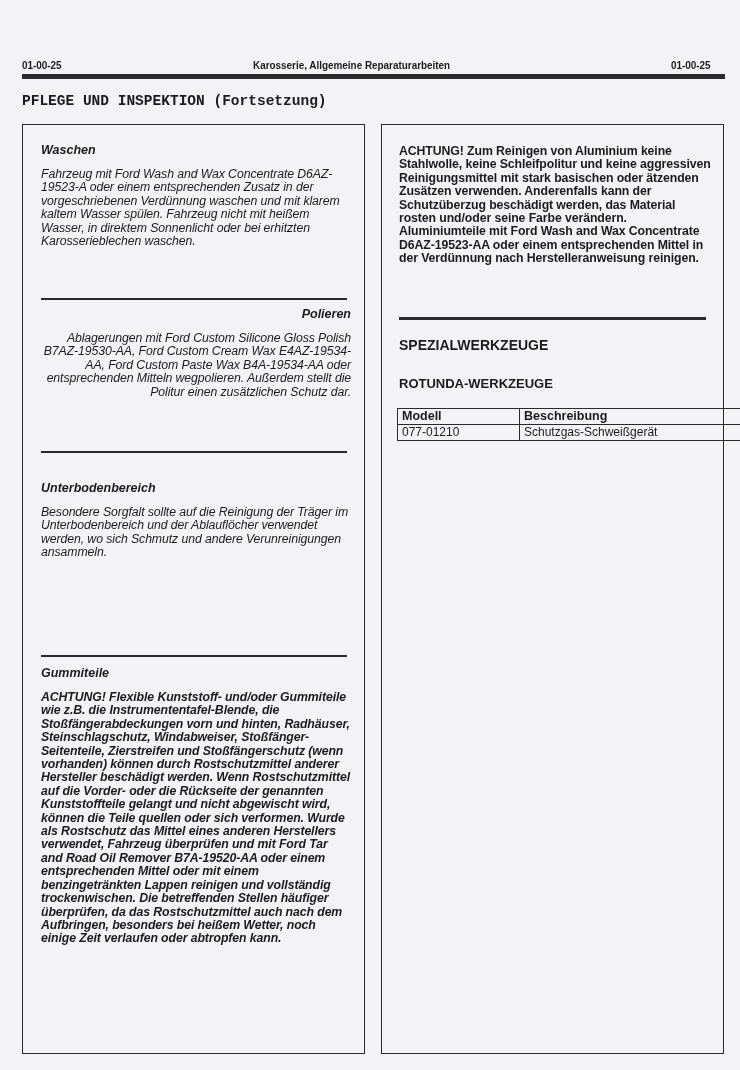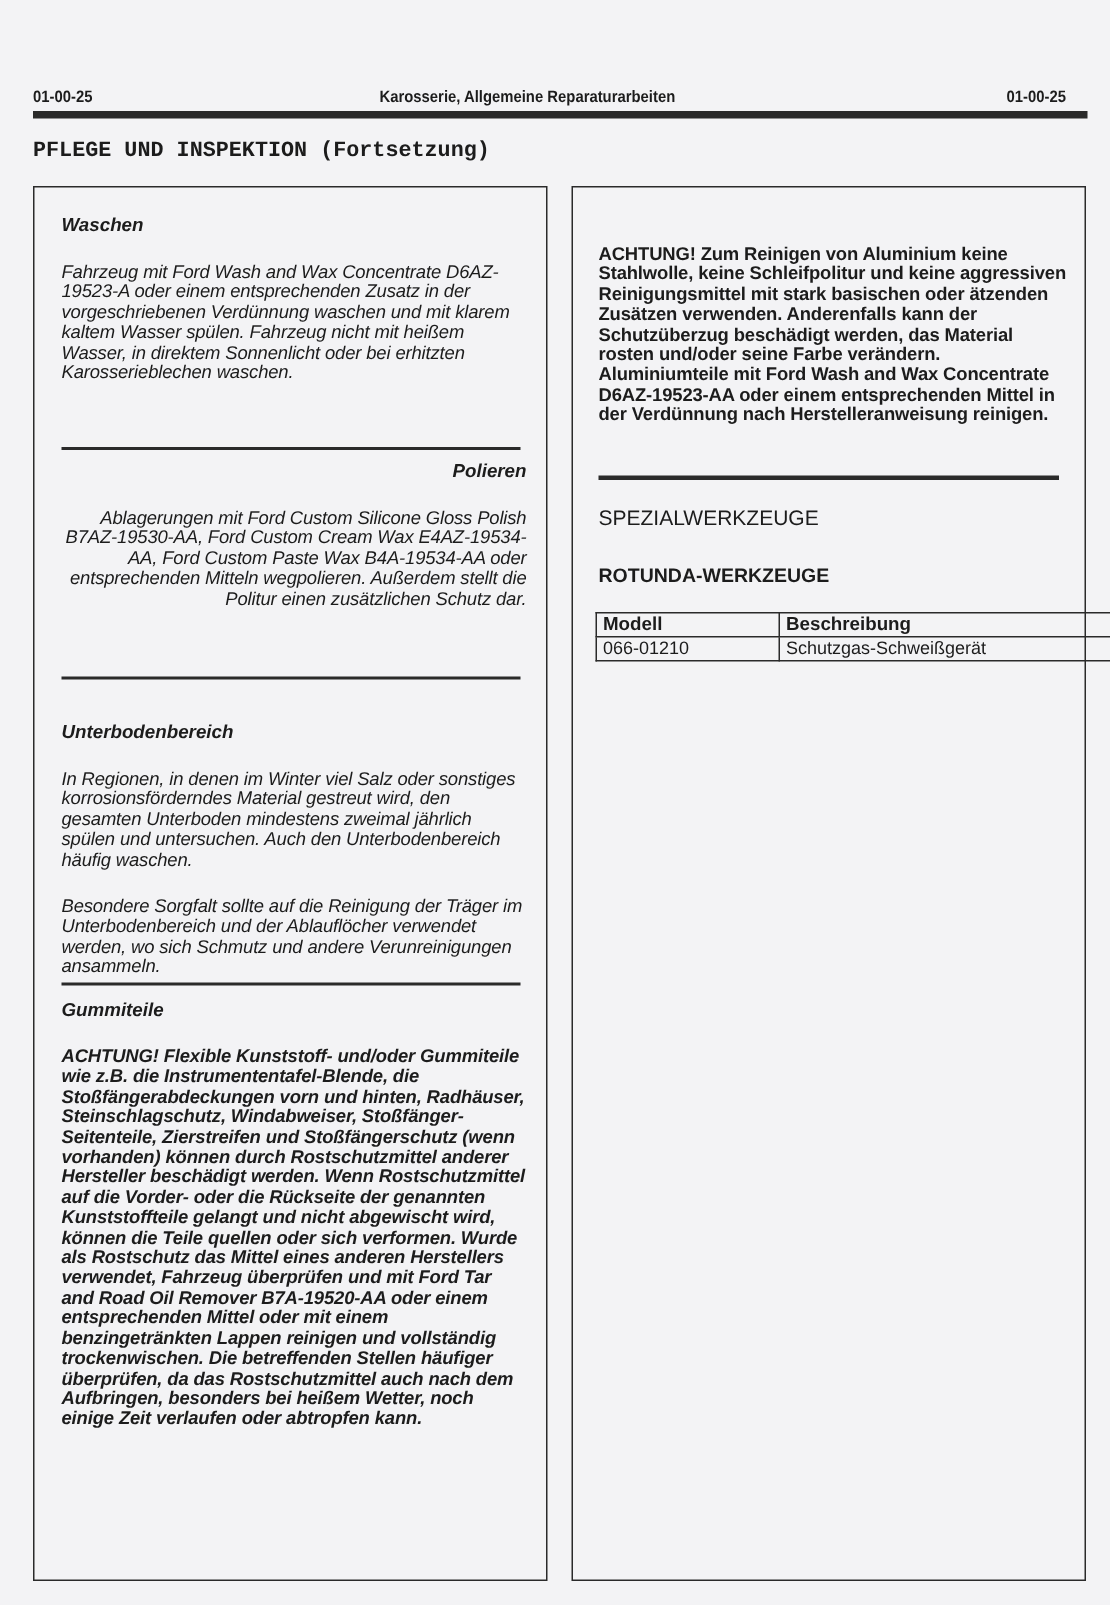--- a/index.html
+++ b/index.html
@@ -11,25 +11,25 @@
   #hdr-left { left:22px; }
   #hdr-center { left:253px; }
   #hdr-right { left:671px; }
   .hdr-rule { position:absolute; left:22px; width:703px; top:74px; height:5px; background:#2a2a2a; }
   .page-title { position:absolute; left:22px; top:93px; font-size:14.5px; font-weight:bold;font-family:Liberation Mono, monospace; }
   .box { position:absolute; top:124px; height:930px; border:1.5px solid #2a2a2a; box-sizing:border-box; }
   #left-box { left:22px; width:343px; }
   #right-box { left:381px; width:343px; }
   .sec { position:absolute; left:18px; width:310px;font-style:italic; }
   .sec-title { font-size:12.5px; font-weight:bold; margin:0 0 11px 0; }
-  .para { font-size:12.3px; line-height:13.4px; margin:18px 0 10px 0; letter-spacing:-0.1px; }
+  .para { font-size:12.3px; line-height:13.4px; margin:0 0 10px 0; letter-spacing:-0.1px; }
   .bold { font-weight:bold; }
   .rule { position:absolute; left:18px; width:306px; height:2px; background:#2a2a2a; }
   .r-sec { position:absolute; left:17px; width:312px; }
-  .h2 { font-size:14px; font-weight:normal; }
+  .h2 { font-size:14px; font-weight:bold; }
   .h3 { font-size:13px; font-weight:bold; }
   table.tools { position:absolute; left:15px; top:283px; width:360px; border-collapse:collapse; font-size:12px; }
   table.tools td, table.tools th { border:1.5px solid #2a2a2a; padding:0 4px; height:15px; line-height:15px; text-align:left; }
   table.tools th { font-weight:bold; font-size:12.5px; }
   table.tools col.c1 { width:122px; }
 </style>
 </head>
 <body>
 
 <div class="hdr" id="hdr-left">01-00-25</div>
@@ -47,21 +47,20 @@
 
   <div class="rule" style="top:173px;"></div>
   <div class="sec" style="top:182px;text-align:right;">
     <div class="sec-title">Polieren</div>
     <p class="para">Ablagerungen mit Ford Custom Silicone Gloss Polish B7AZ-19530-AA, Ford Custom Cream Wax E4AZ-19534-AA, Ford Custom Paste Wax B4A-19534-AA oder entsprechenden Mitteln wegpolieren. Außerdem stellt die Politur einen zusätzlichen Schutz dar.</p>
   </div>
 
   <div class="rule" style="top:326px;"></div>
   <div class="sec" style="top:356px;">
     <div class="sec-title">Unterbodenbereich</div>
-    <p class="para">In Regionen, in denen im Winter viel Salz oder sonstiges korrosionsförderndes Material gestreut wird, den gesamten Unterboden mindestens zweimal jährlich spülen und untersuchen. Auch den Unterbodenbereich häufig waschen.</p>
     <p class="para">Besondere Sorgfalt sollte auf die Reinigung der Träger im Unterbodenbereich und der Ablauflöcher verwendet werden, wo sich Schmutz und andere Verunreinigungen ansammeln.</p>
   </div>
 
   <div class="rule" style="top:530px;"></div>
   <div class="sec" style="top:541px;">
     <div class="sec-title">Gummiteile</div>
     <p class="para bold">ACHTUNG! Flexible Kunststoff- und/oder Gummiteile wie z.B. die Instrumententafel-Blende, die Stoßfängerabdeckungen vorn und hinten, Radhäuser, Steinschlagschutz, Windabweiser, Stoßfänger-Seitenteile, Zierstreifen und Stoßfängerschutz (wenn vorhanden) können durch Rostschutzmittel anderer Hersteller beschädigt werden. Wenn Rostschutzmittel auf die Vorder- oder die Rückseite der genannten Kunststoffteile gelangt und nicht abgewischt wird, können die Teile quellen oder sich verformen. Wurde als Rostschutz das Mittel eines anderen Herstellers verwendet, Fahrzeug überprüfen und mit Ford Tar and Road Oil Remover B7A-19520-AA oder einem entsprechenden Mittel oder mit einem benzingetränkten Lappen reinigen und vollständig trockenwischen. Die betreffenden Stellen häufiger überprüfen, da das Rostschutzmittel auch nach dem Aufbringen, besonders bei heißem Wetter, noch einige Zeit verlaufen oder abtropfen kann.</p>
   </div>
 </div>
 
@@ -78,18 +77,18 @@
     <colgroup>
         <col class="c1">
         <col>
       </colgroup>
     <tbody>
         <tr>
       <th>Modell</th>
       <th>Beschreibung</th>
     </tr>
     <tr>
-      <td>066-01210</td>
+      <td>077-01210</td>
       <td>Schutzgas-Schweißgerät</td>
     </tr>
   </tbody>
     </table>
 </div>
 
 </body></html>

